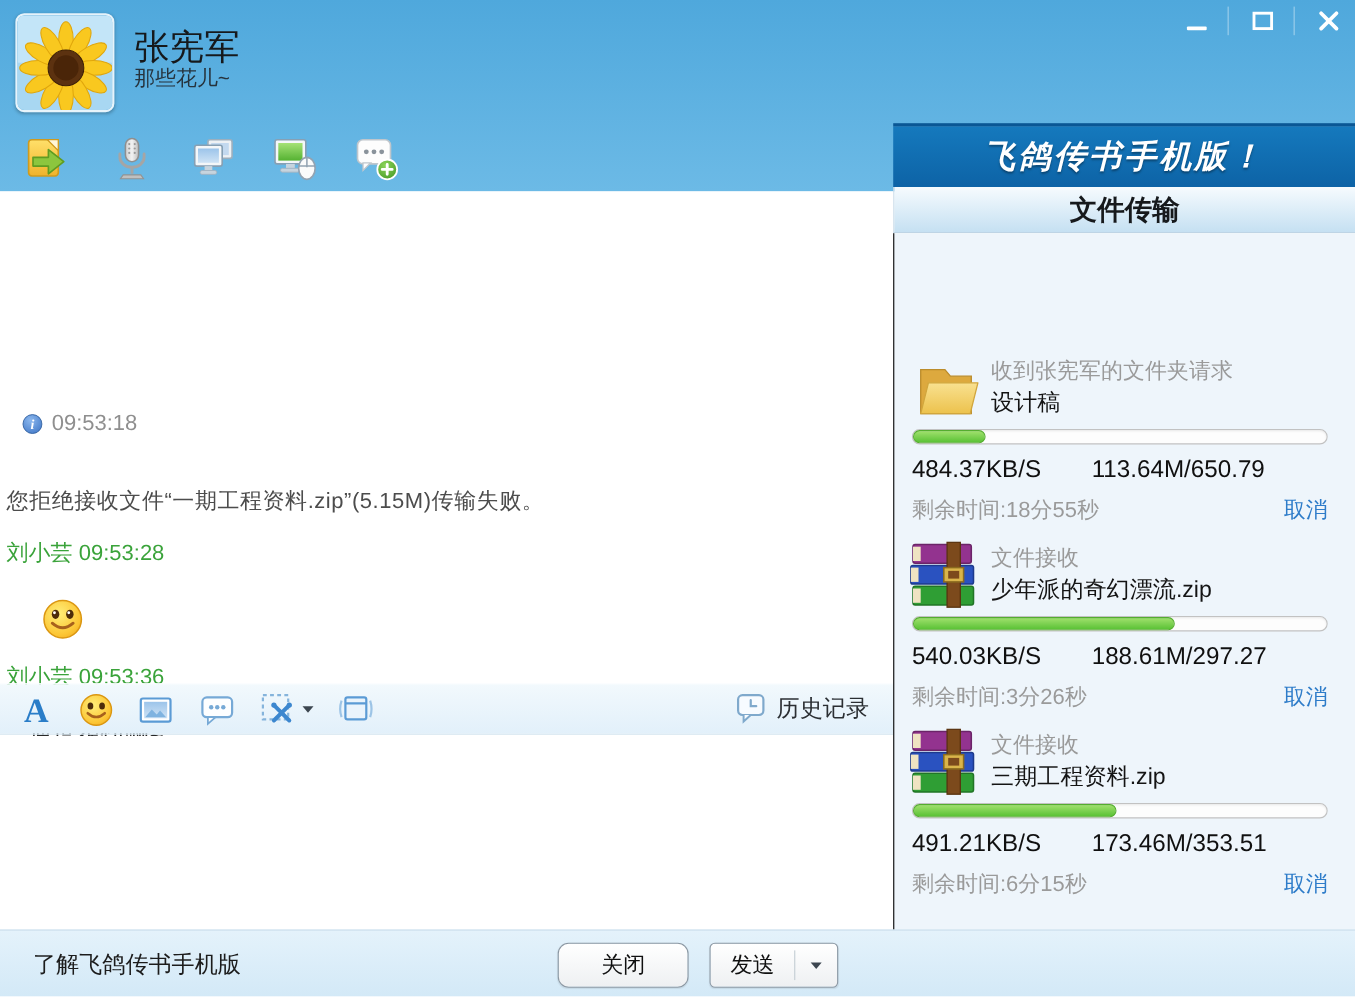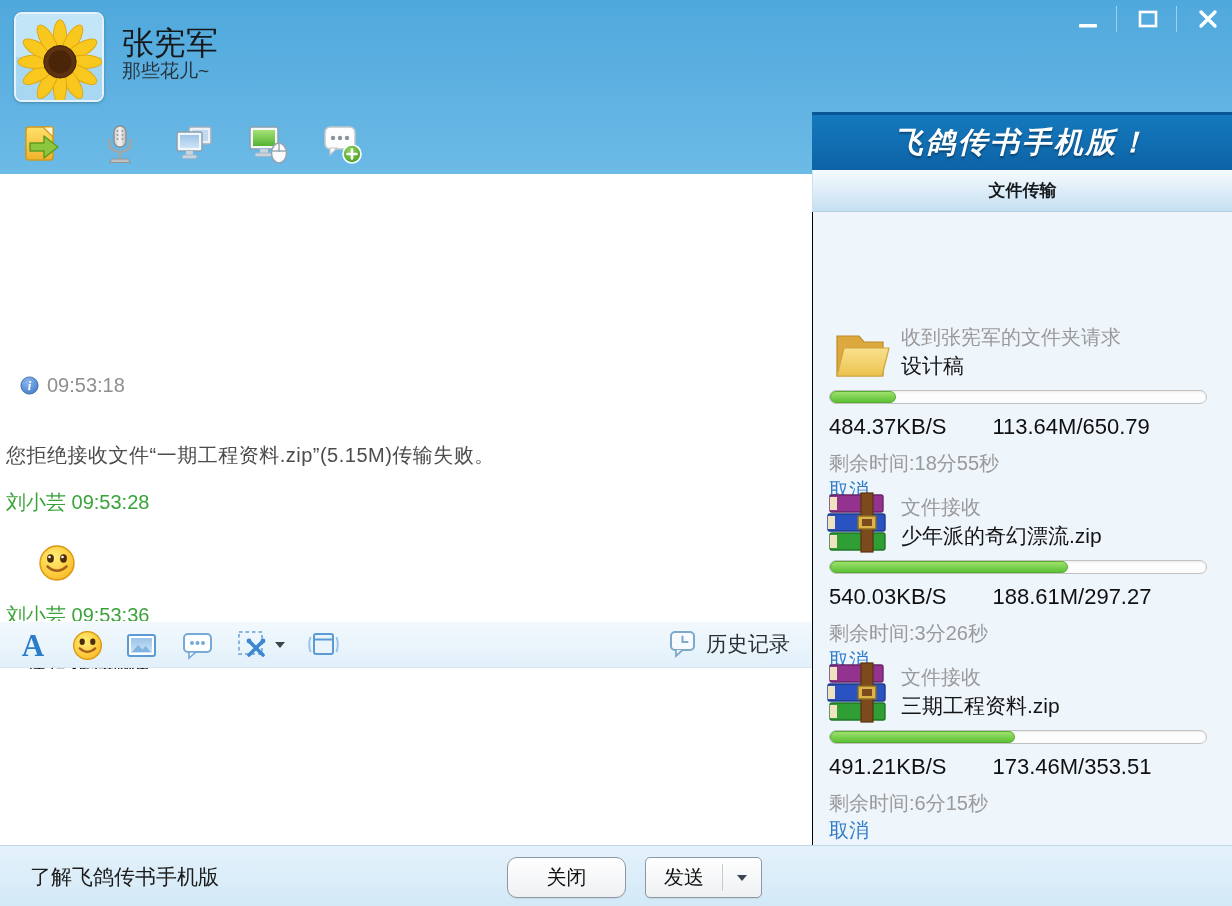--- a/index.html
+++ b/index.html
@@ -56,34 +56,34 @@
   
   .sidebar { position:absolute; left:812px; top:112px; width:386px; height:733px; }
   .banner { position:absolute; left:0; top:0; width:420px; height:58px;
     background:linear-gradient(#1579bd,#0d63a6); border-top:3px solid #0a5795;
     display:flex; align-items:center; justify-content:center; cursor:pointer; }
   .banner span { color:#fff; font-size:29px; font-weight:bold; font-style:italic;
     letter-spacing:3px; text-shadow:0 2px 2px rgba(0,0,0,.35); }
   .section-head { position:absolute; left:0; top:58px; width:420px; height:42px;
     background:linear-gradient(#f6fbfe,#c5e0f2); border-bottom:1px solid #b7d0e3; border-left:1px solid #cfdfec;
     display:flex; align-items:center; justify-content:center; }
-  .section-head span { font-size:17px; color:#16191c; font-weight:600; }
+  .section-head span { font-size:25px; color:#16191c; font-weight:600; }
   .panel { position:absolute; left:0; top:100px; width:420px; height:633px;
     background:#eef5fb; border-left:1px solid #000000; }
   .t-item { position:absolute; left:0; width:420px; height:160px; }
   .t-icon { position:absolute; left:12px; top:0; width:66px; height:62px; }
   .t-label { position:absolute; left:88px; top:2px; font-size:20px; color:#9a9a9a; }
   .t-name  { position:absolute; left:88px; top:30px; font-size:21px; color:#141414; }
   .t-bar { position:absolute; left:16px; top:68px; width:378px; height:14px;
     background:#fdfdfd; border:1px solid #c2c2c2; border-radius:8px;
     box-shadow:inset 0 1px 2px rgba(0,0,0,.08); }
   .t-fill { height:100%; border-radius:8px; border:1px solid #54ad2f;
     background:linear-gradient(#9fe06c,#5bc236); }
   .t-stats { position:absolute; left:16px; top:92px; display:flex; gap:46px; font-size:22px; color:#101010; }
-  .t-foot { position:absolute; left:16px; top:128px; width:378px; display:flex; justify-content:space-between;flex-direction:column; }
+  .t-foot { position:absolute; left:16px; top:128px; width:378px; display:flex; justify-content:space-between; }
   .t-remaining { font-size:20px; color:#9a9a9a; }
   .t-cancel { font-size:20px; color:#2e7cc9; cursor:pointer; }
 </style>
 </head>
 <body>
 
 <svg width="0" height="0" style="position:absolute">
   <defs>
     <linearGradient id="gGold" x1="0" y1="0" x2="0" y2="1">
         <stop offset="0" stop-color="#ffe06a"></stop>

